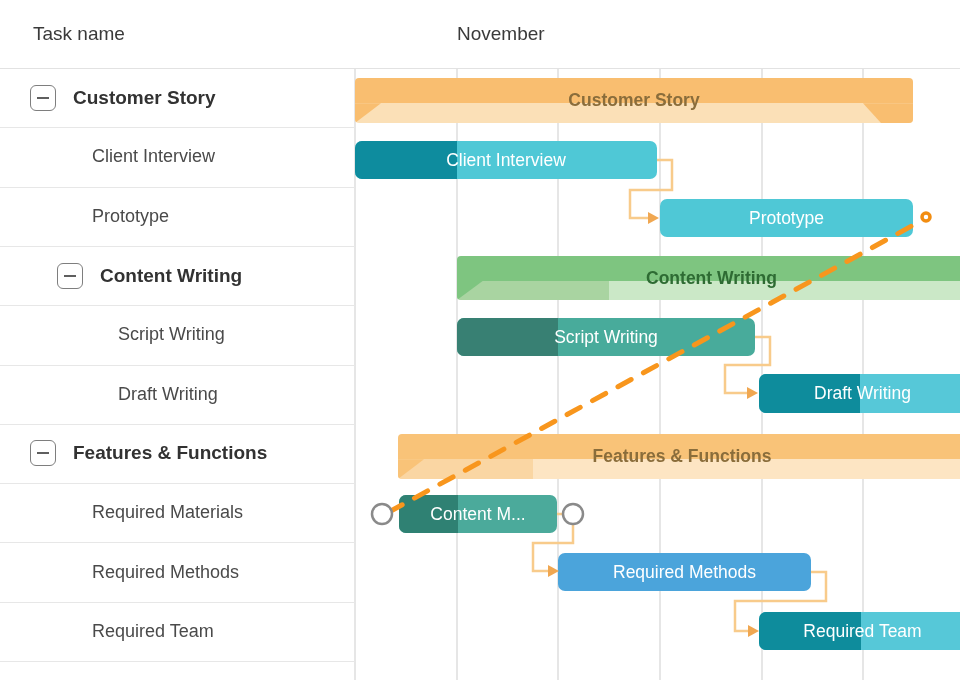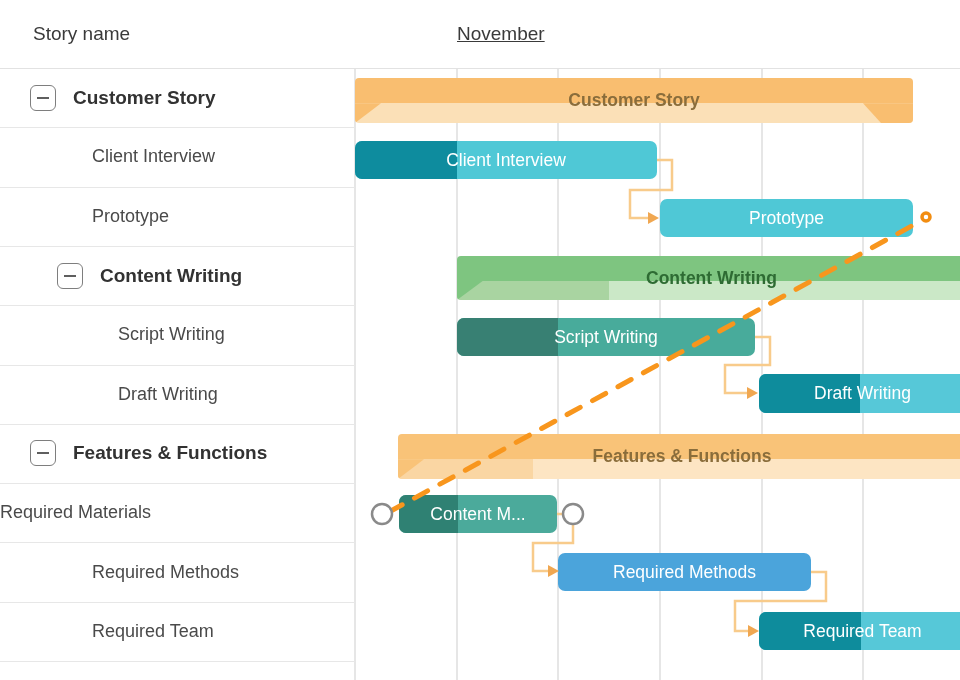--- a/index.html
+++ b/index.html
@@ -2,21 +2,21 @@
 <html><head>
 <meta charset="utf-8">
 <style>
   html,body{margin:0;padding:0;background:#fff;}
   .app{position:relative;width:960px;height:680px;background:#ffffff;overflow:hidden;
        font-family:"Liberation Sans",sans-serif;border-radius:10px;}
   .hdr{position:absolute;top:0;left:0;right:0;height:68px;background:#fff;
        border-bottom:1px solid #e2e2e2;z-index:3;}
   .hdr span{position:absolute;top:50%;transform:translateY(-50%);font-size:19px;color:#3a3a3a;}
   .hdr .tn{left:33px;}
-  .hdr .mo{left:457px;text-decoration:underline;}
+  .hdr .mo{left:457px;}
   .gridline{position:absolute;top:68px;bottom:0;width:2px;background:#e6e6e6;z-index:0;}
   .row{position:absolute;left:0;width:355px;display:flex;align-items:center;background:transparent;z-index:2;}
   .rowline{position:absolute;left:0;width:355px;height:1px;background:#e7e7e7;z-index:2;}
   .box{position:absolute;width:26px;height:26px;border:1.5px solid #7e7e7e;border-radius:6px;
        box-sizing:border-box;display:flex;align-items:center;justify-content:center;background:#fff;}
   .minus{width:12px;height:2px;background:#5f5f5f;}
   .glabel{font-size:19px;font-weight:bold;color:#323232;white-space:nowrap;}
   .tlabel{font-size:18px;color:#4a4a4a;white-space:nowrap;}
   .bar{position:absolute;overflow:hidden;display:flex;align-items:center;justify-content:center;z-index:1;}
   .bar.task{border-radius:7px;}
@@ -26,21 +26,21 @@
   .bothalf{position:absolute;left:0;right:0;top:56%;bottom:0;}
   .blabel{position:relative;color:#fff;font-size:17.5px;white-space:nowrap;z-index:2;}
   .slabel{position:relative;font-size:17.5px;font-weight:bold;white-space:nowrap;z-index:2;}
   svg.overlay{position:absolute;left:0;top:0;z-index:4;pointer-events:none;}
 </style>
 </head>
 <body>
 
 <div class="app">
   <div class="hdr">
-    <span class="tn">Story name</span>
+    <span class="tn">Task name</span>
     <span class="mo">November</span>
   </div>
   <div id="grid">
       <div class="gridline" style="left: 354px;"></div>
       <div class="gridline" style="left: 456px;"></div>
       <div class="gridline" style="left: 557px;"></div>
       <div class="gridline" style="left: 659px;"></div>
       <div class="gridline" style="left: 761px;"></div>
       <div class="gridline" style="left: 862px;"></div>
     </div>
@@ -76,21 +76,21 @@
       </div>
       <div class="rowline" style="top: 423.8px;"></div>
       <div class="row" style="top: 423.8px; height: 59.3px;">
         <div class="box" style="left: 30px;">
           <div class="minus"></div>
         </div>
         <span class="glabel" style="margin-left: 73px;">Features &amp; Functions</span>
       </div>
       <div class="rowline" style="top: 483.1px;"></div>
       <div class="row" style="top: 483.1px; height: 59.3px;">
-        <span class="tlabel" style="">Required Materials</span>
+        <span class="tlabel" style="margin-left: 92px;">Required Materials</span>
       </div>
       <div class="rowline" style="top: 542.4px;"></div>
       <div class="row" style="top: 542.4px; height: 59.3px;">
         <span class="tlabel" style="margin-left: 92px;">Required Methods</span>
       </div>
       <div class="rowline" style="top: 601.7px;"></div>
       <div class="row" style="top: 601.7px; height: 59.3px;">
         <span class="tlabel" style="margin-left: 92px;">Required Team</span>
       </div>
       <div class="rowline" style="top: 661px;"></div>

